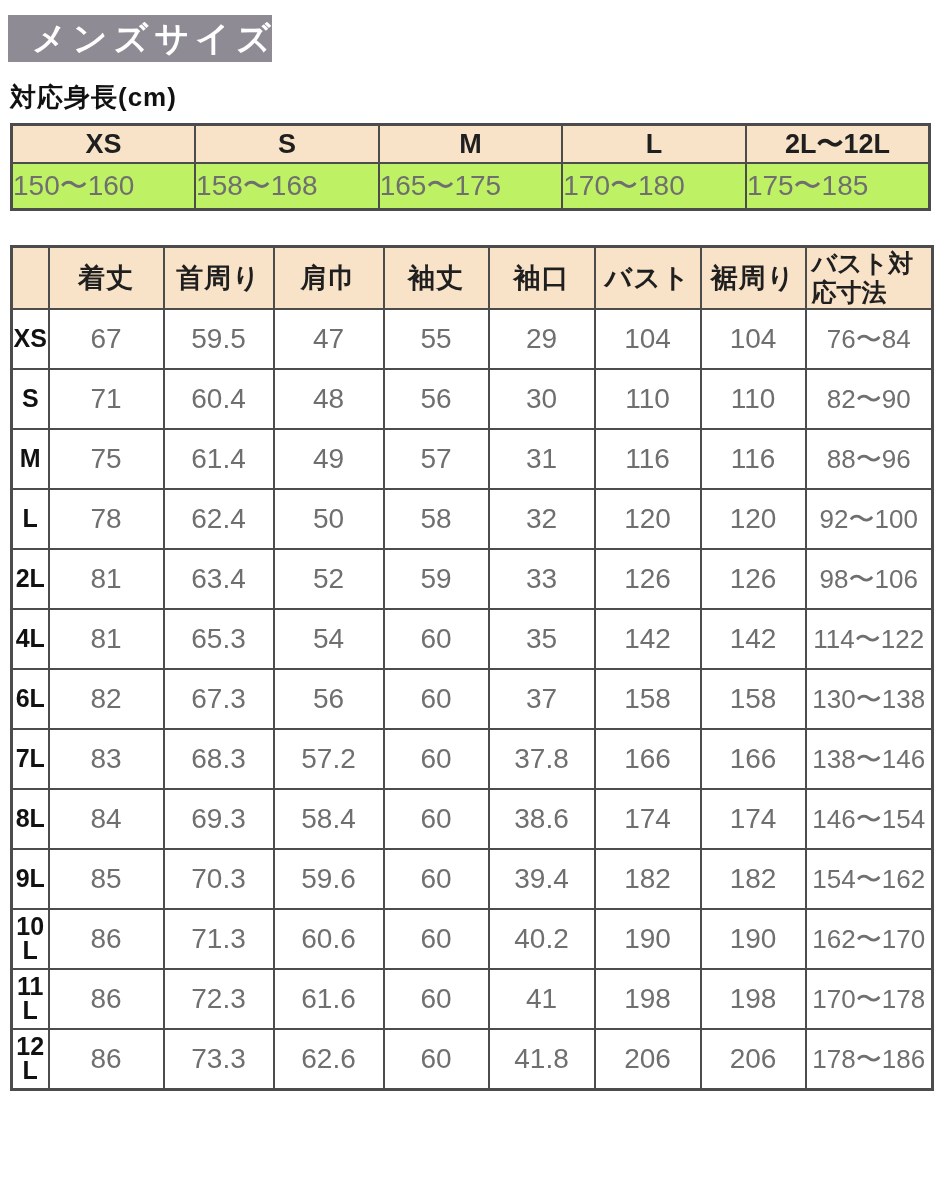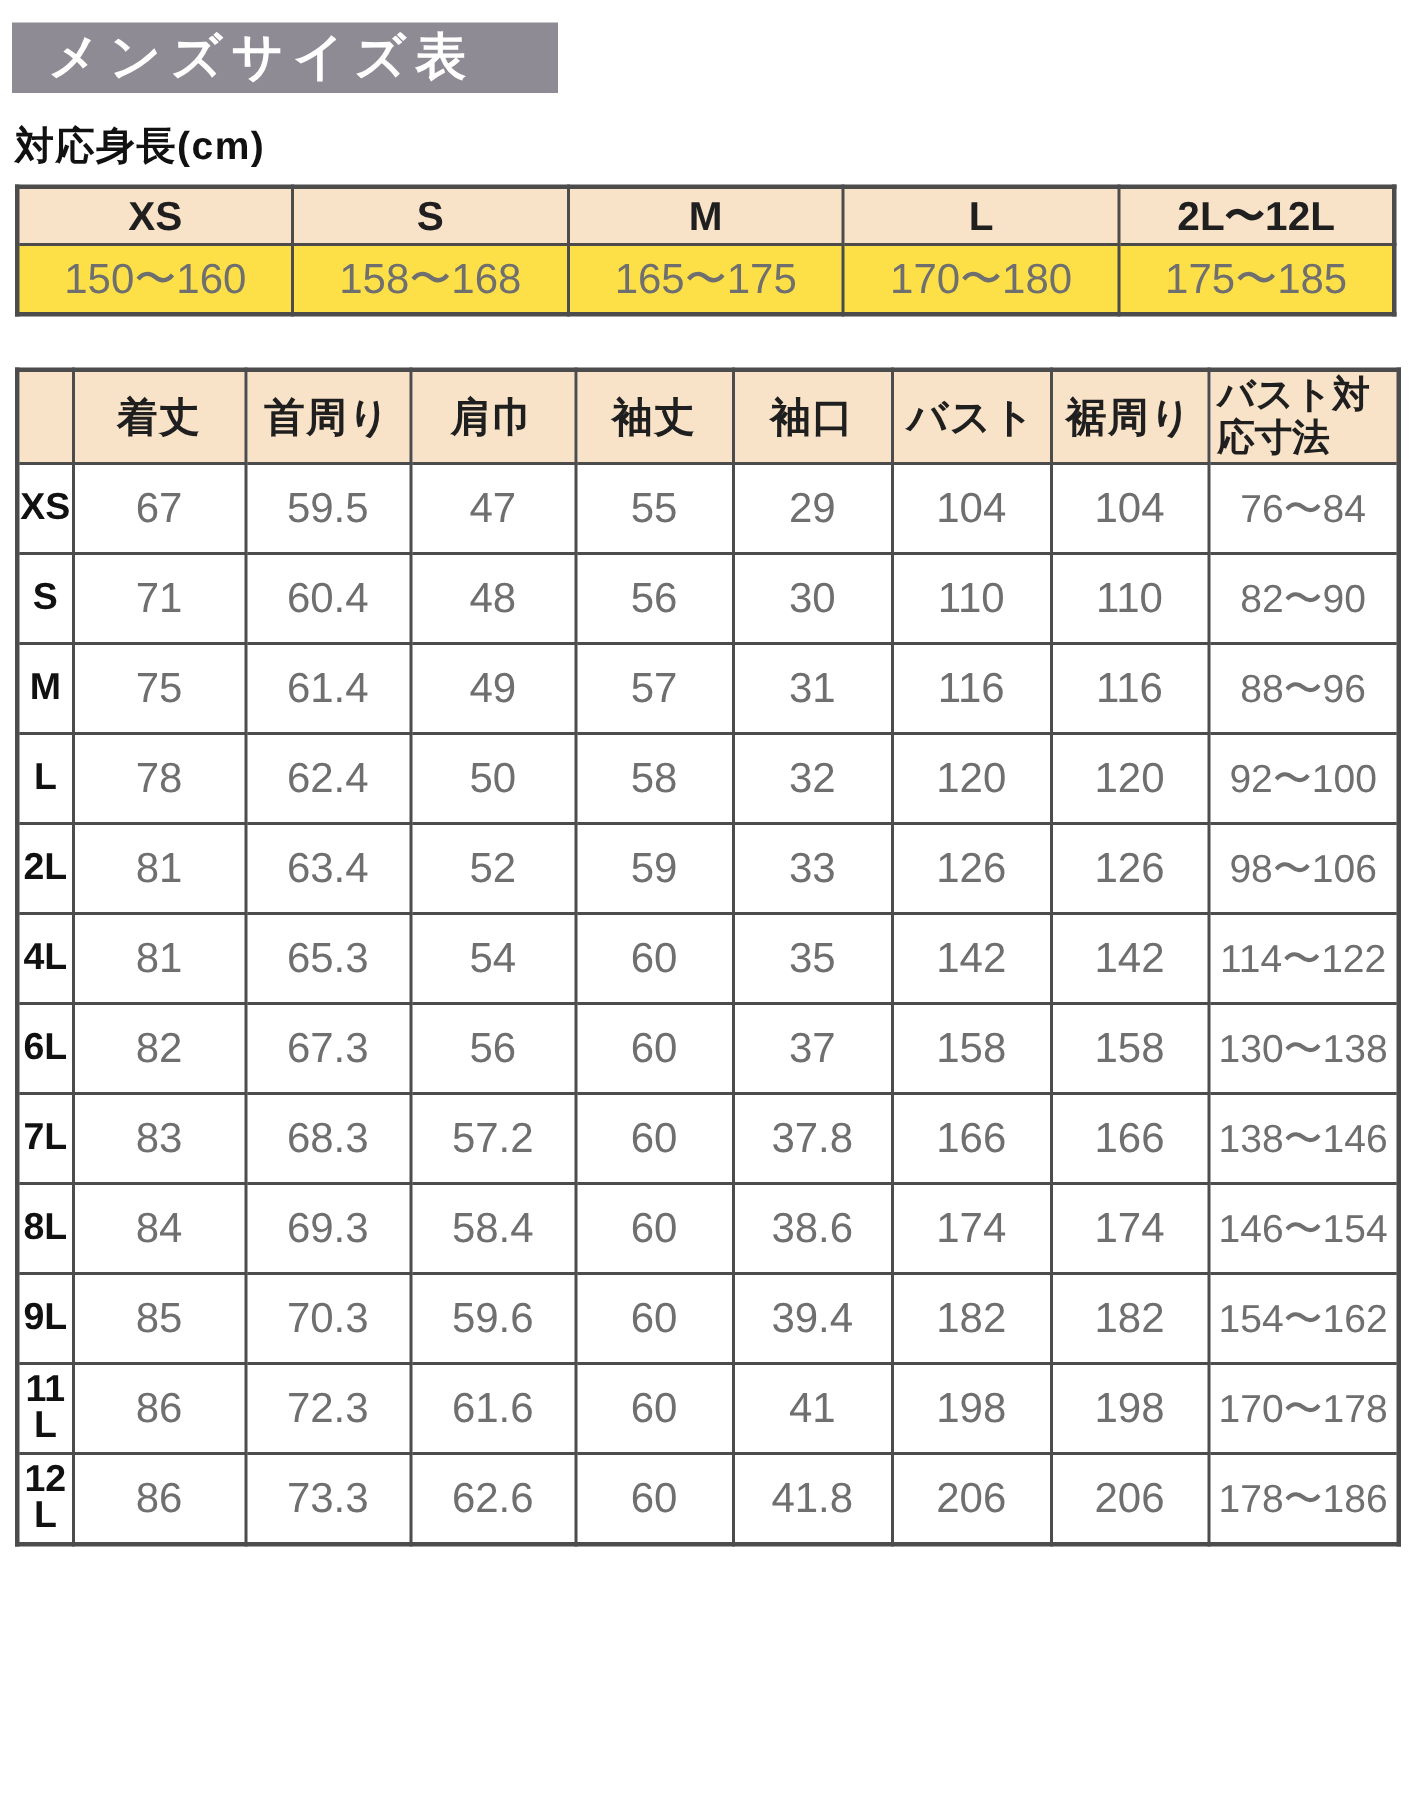--- a/index.html
+++ b/index.html
@@ -9,21 +9,21 @@
   }
   body {
     width: 940px;
     height: 1200px;
     overflow: hidden;
     font-family: "Liberation Sans", "DejaVu Sans", sans-serif;
     position: relative;
   }
   .title-bar {
     margin: 15px 0 0 8px;
-    width: 364px;
+    width: 264px;
     height: 47px;
     background: #8e8b95;
     color: #ffffff;
     font-size: 34px;
     font-weight: bold;
     line-height: 47px;
     padding-left: 24px;
     letter-spacing: 6px;
     box-sizing: border-box;
     white-space: nowrap;
@@ -49,26 +49,26 @@
     background: #f9e3c8;
     border: 2px solid #4c4c4c;
     height: 32px;
     font-size: 27px;
     font-weight: bold;
     color: #1f1f1f;
     text-align: center;
     padding: 0;
   }
   .height-table td {
-    background: #fde047;
+    background: #bef264;
     border: 2px solid #4c4c4c;
     height: 44px;
     font-size: 28px;
     color: #6f6f6f;
-    text-align: center;
+    text-align: left;
     padding: 0;
   }
   .size-table {
     border: 3px solid #4c4c4c;
     margin-top: 34px;
   }
   .size-table th, .size-table td {
     border: 2px solid #4c4c4c;
     padding: 0;
     text-align: center;
@@ -269,20 +269,31 @@
         <td>85</td>
         <td>70.3</td>
         <td>59.6</td>
         <td>60</td>
         <td>39.4</td>
         <td>182</td>
         <td>182</td>
         <td class="bust-range">154〜162</td>
       </tr>
       <tr>
+        <th class="size-label">10L</th>
+        <td>86</td>
+        <td>71.3</td>
+        <td>60.6</td>
+        <td>60</td>
+        <td>40.2</td>
+        <td>190</td>
+        <td>190</td>
+        <td class="bust-range">162〜170</td>
+      </tr>
+      <tr>
         <th class="size-label">11L</th>
         <td>86</td>
         <td>72.3</td>
         <td>61.6</td>
         <td>60</td>
         <td>41</td>
         <td>198</td>
         <td>198</td>
         <td class="bust-range">170〜178</td>
       </tr>

